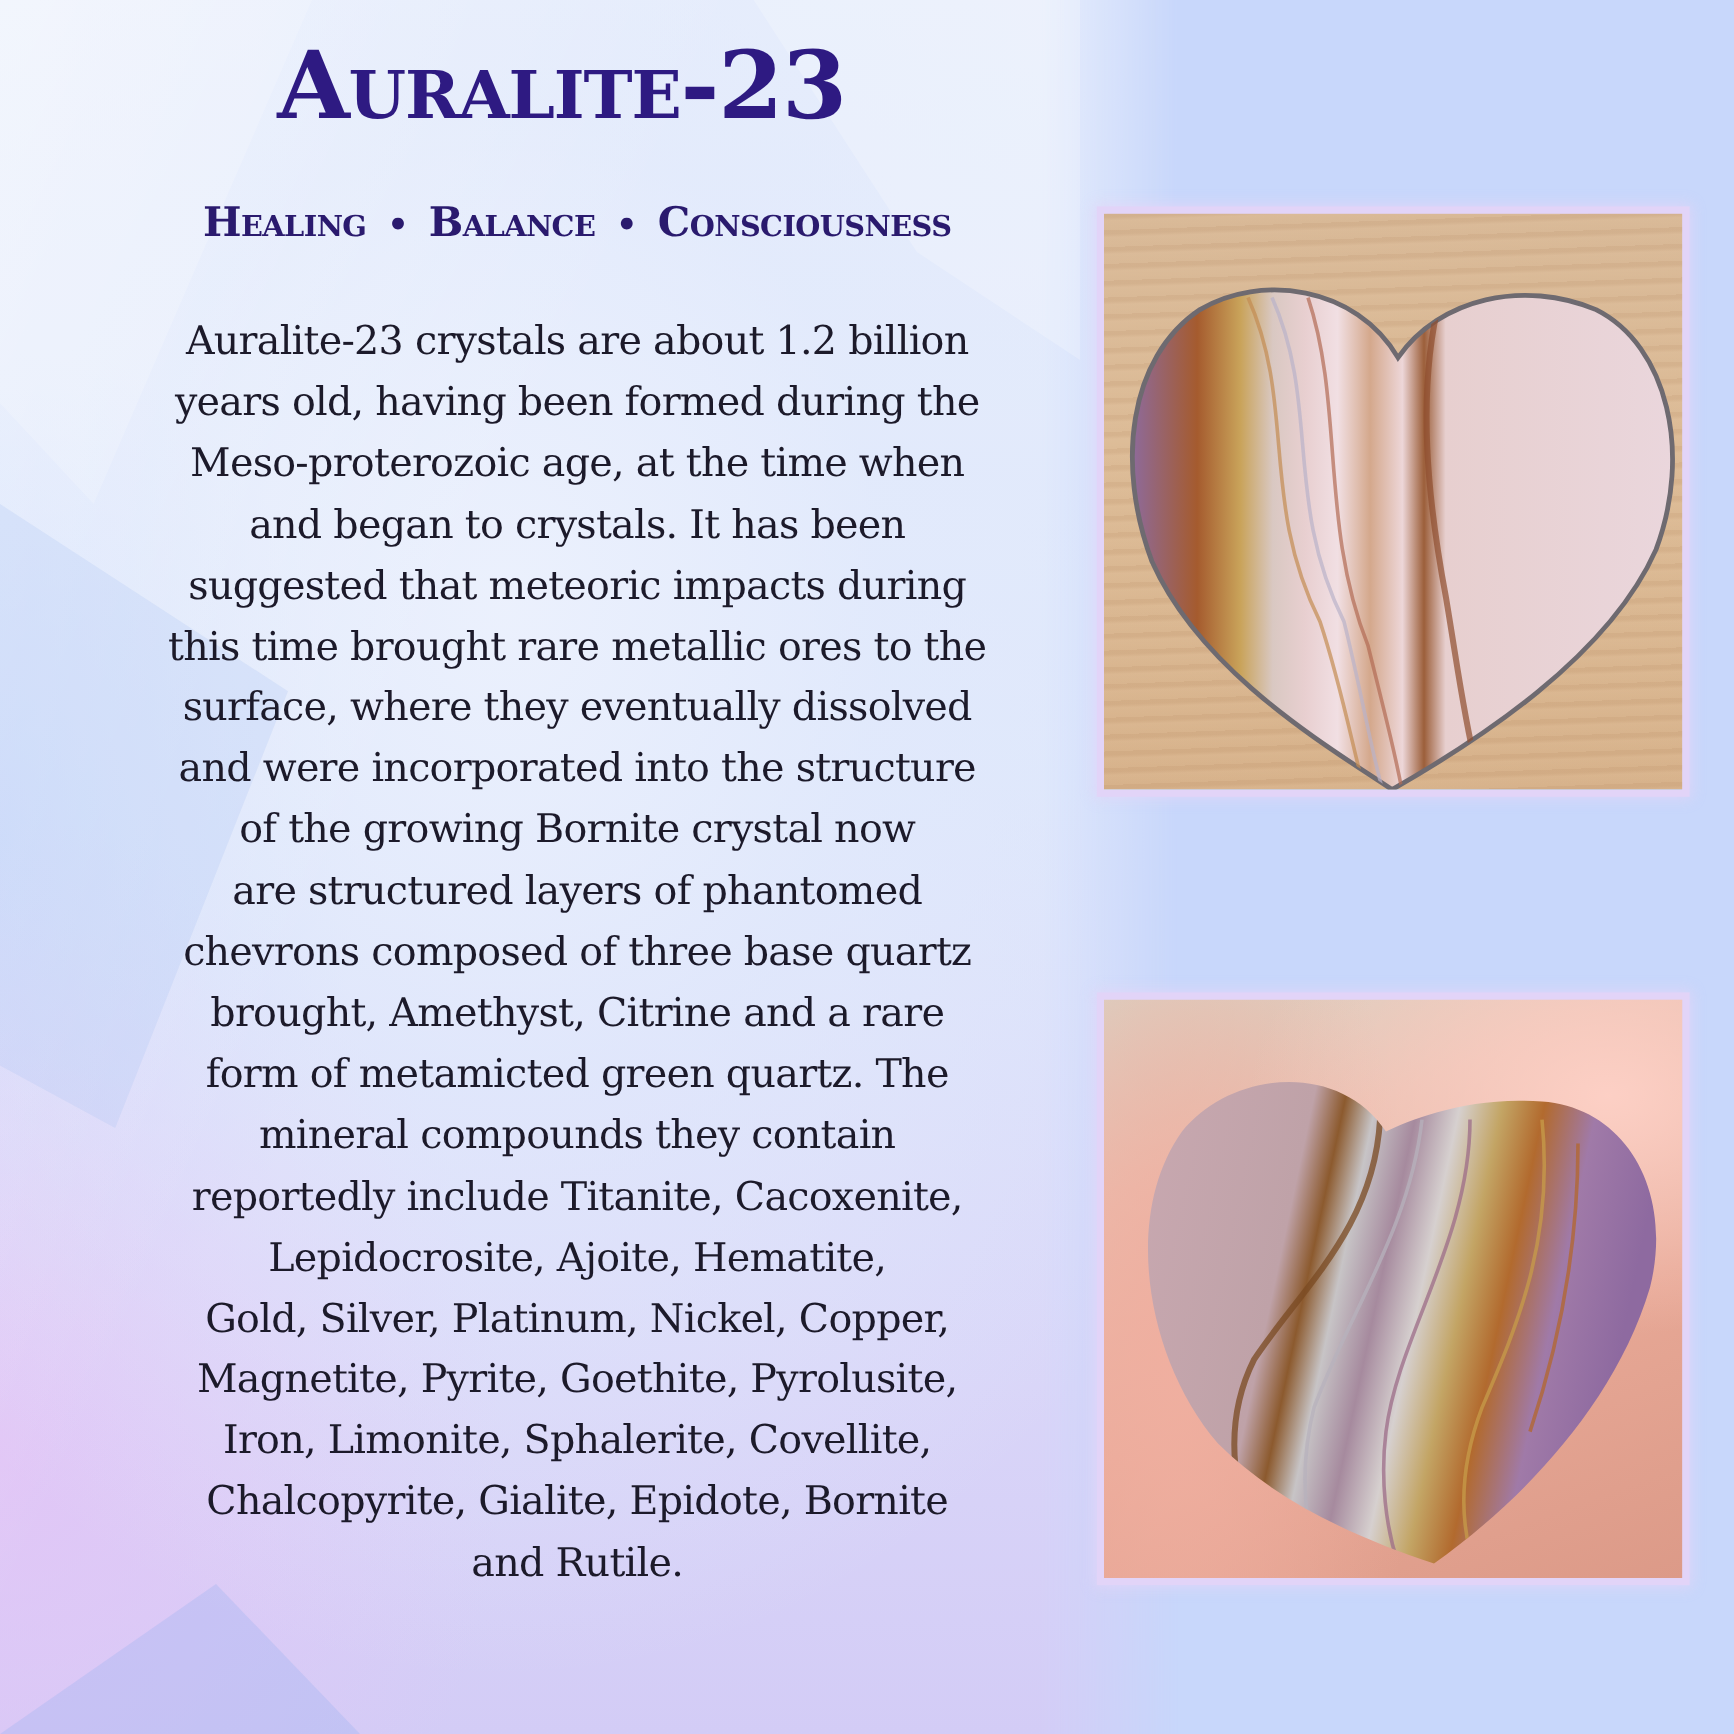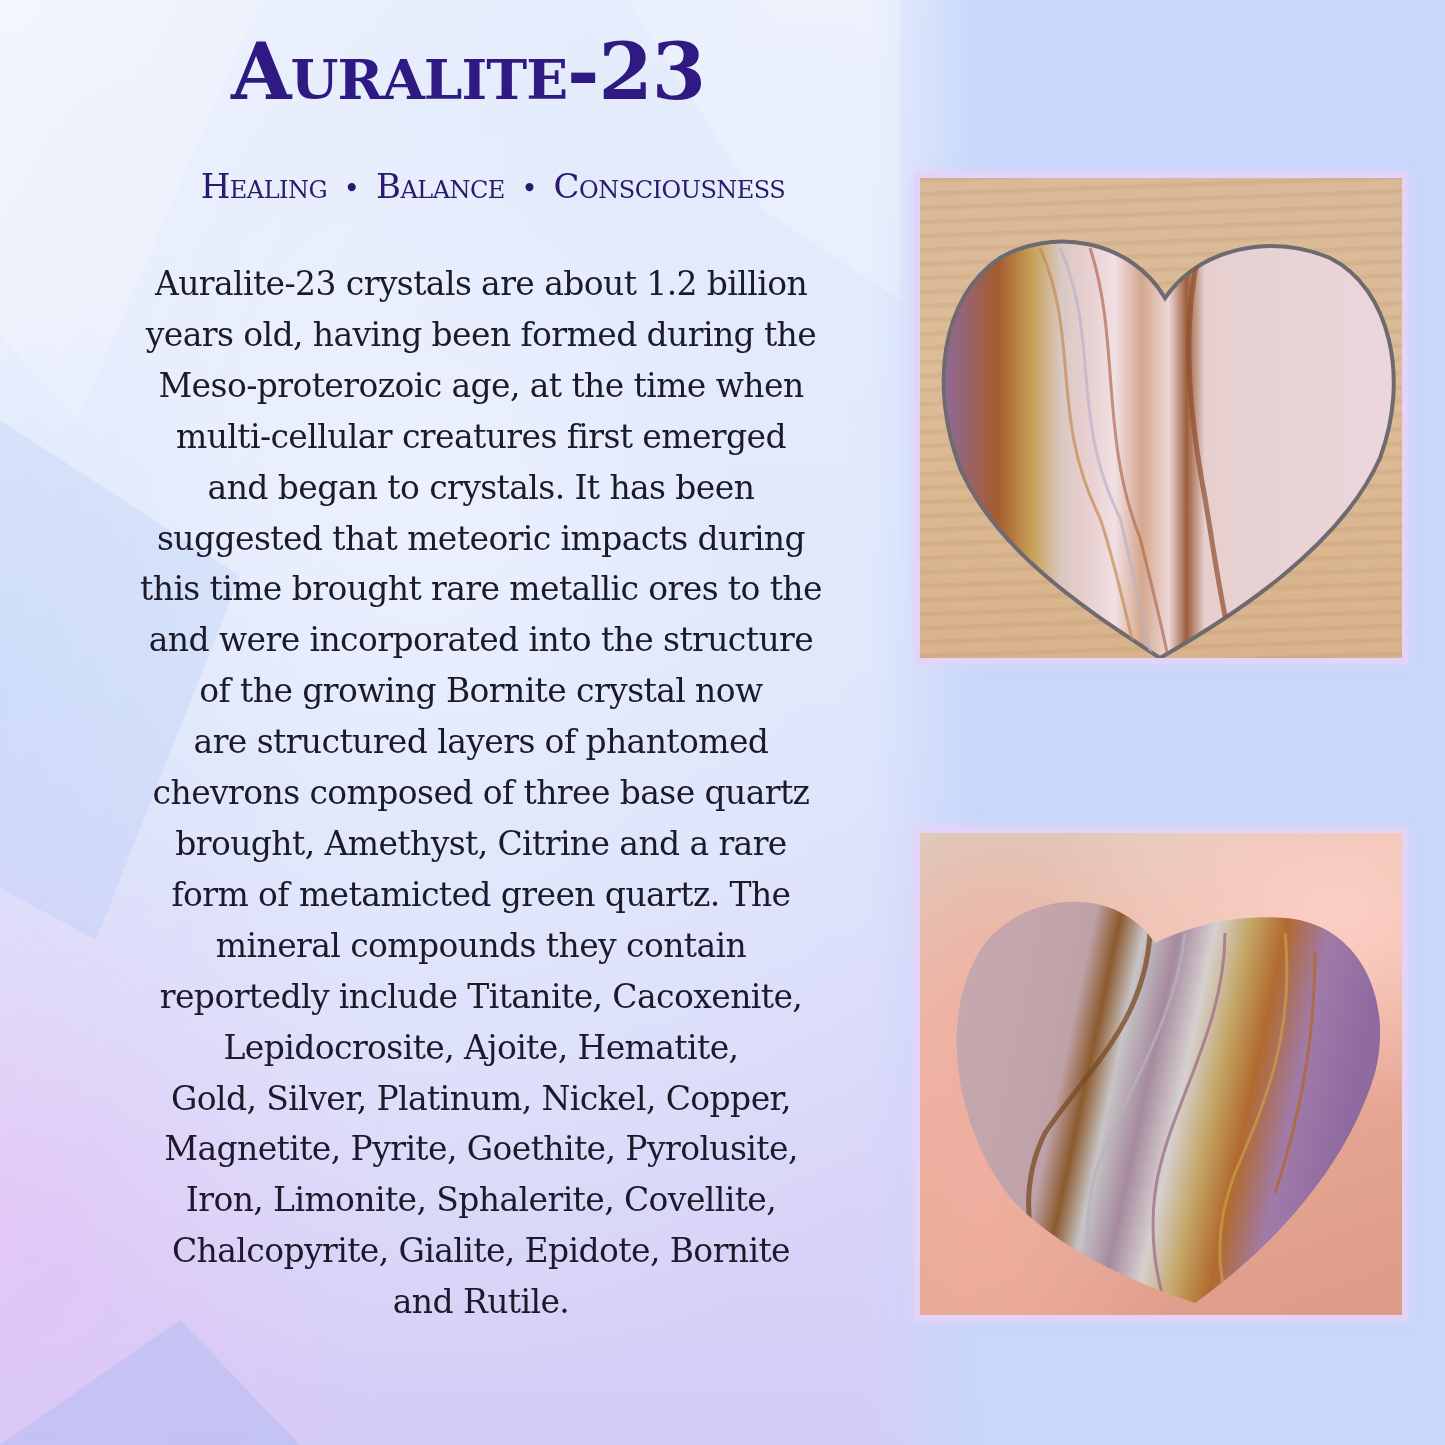--- a/index.html
+++ b/index.html
@@ -30,23 +30,23 @@
 
     .title {
       position: absolute; left: 148px; top: 22px; width: 640px;
       text-align: center;
       font-family: "DejaVu Serif", serif; font-weight: bold;
       font-size: 78px; line-height: 100px;
       color: #2e1a82; letter-spacing: -1px;
       font-variant: small-caps;
     }
     .subtitle {
-      position: absolute; left: 68px; top: 160px; width: 850px;
+      position: absolute; left: 56px; top: 160px; width: 850px;
       text-align: center;
-      font-family: "DejaVu Serif", serif; font-weight: normal;
+      font-family: "DejaVu Serif", serif; font-weight: bold;
       font-size: 34px; line-height: 52px;
       color: #2a1a6e; font-variant: small-caps; letter-spacing: -0.5px;
       white-space: nowrap;
     }
     .subtitle .dot { margin: 0 6px; font-size: 28px; }
 
     .body-text {
       position: absolute; left: 48px; top: 259px; width: 866px;
       text-align: center;
       font-family: "DejaVu Serif", serif;
@@ -97,24 +97,24 @@
   <span class="dot">•</span>
   <span>Balance</span>
   <span class="dot">•</span>
   <span>Consciousness</span>
 </div>
 
 <div class="body-text">
   <span class="line">Auralite-23 crystals are about 1.2 billion</span>
   <span class="line">years old, having been formed during the</span>
   <span class="line">Meso-proterozoic age, at the time when</span>
-  <span class="line">multi-cellular creatures first emerged</span>
   <span class="line">and began to crystals. It has been</span>
   <span class="line">suggested that meteoric impacts during</span>
   <span class="line">this time brought rare metallic ores to the</span>
+  <span class="line">surface, where they eventually dissolved</span>
   <span class="line">and were incorporated into the structure</span>
   <span class="line">of the growing Bornite crystal now</span>
   <span class="line">are structured layers of phantomed</span>
   <span class="line">chevrons composed of three base quartz</span>
   <span class="line">brought, Amethyst, Citrine and a rare</span>
   <span class="line">form of metamicted green quartz. The</span>
   <span class="line">mineral compounds they contain</span>
   <span class="line">reportedly include Titanite, Cacoxenite,</span>
   <span class="line">Lepidocrosite, Ajoite, Hematite,</span>
   <span class="line">Gold, Silver, Platinum, Nickel, Copper,</span>

